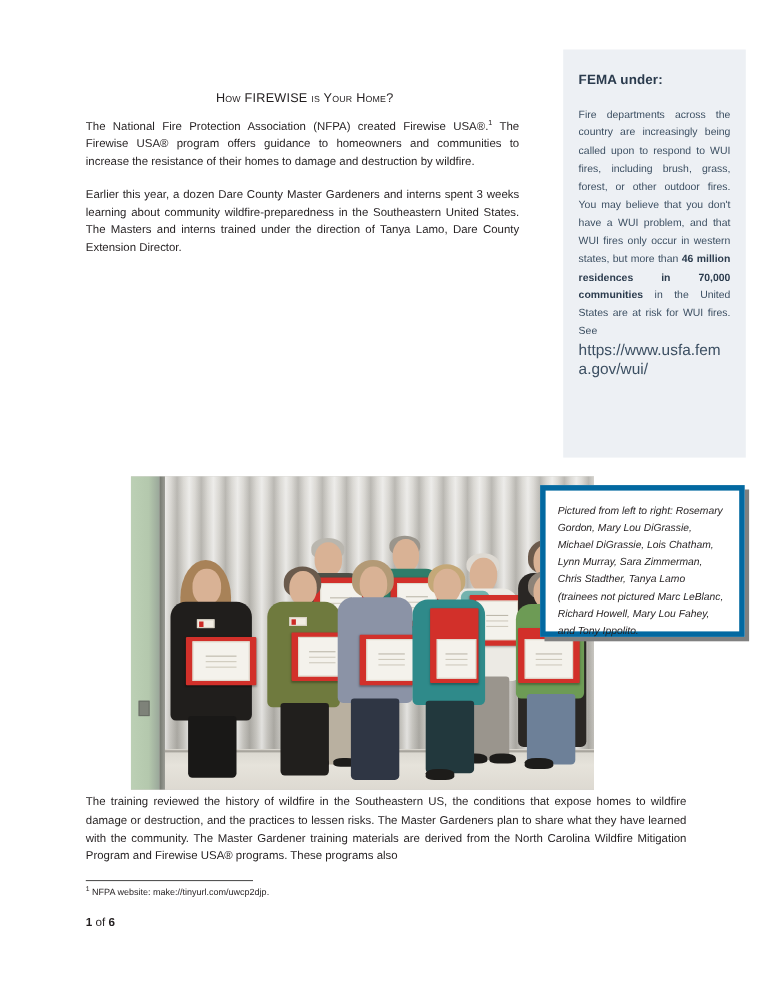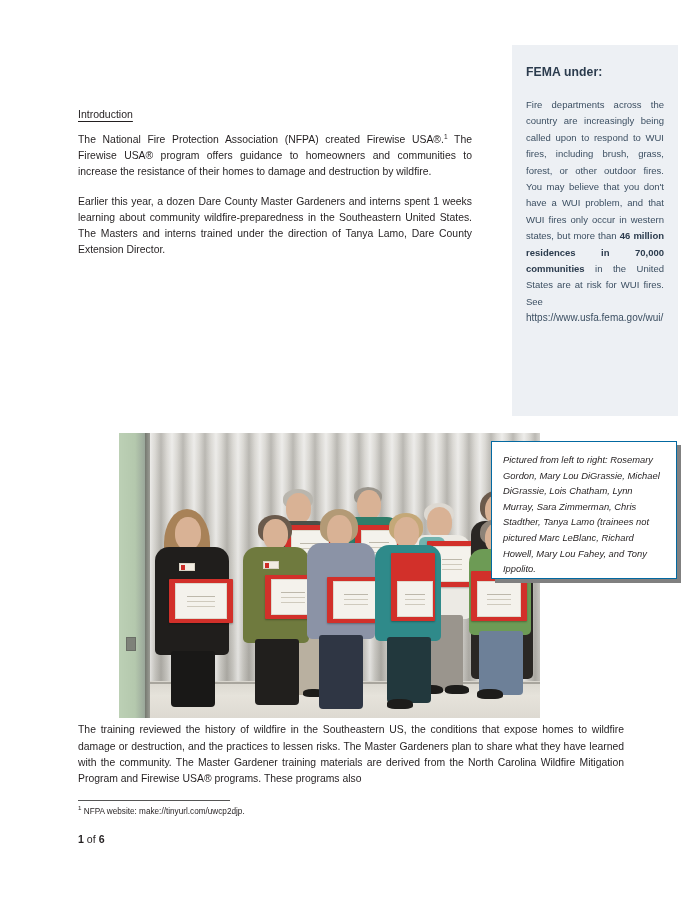--- a/index.html
+++ b/index.html
@@ -103,21 +103,21 @@
     letter-spacing: .1px;
   }
   .fema-text {
     font-size: 9.5px;
     line-height: 16.4px;
     color: #3c4f62;
     text-align: justify;
   }
   .fema-text b { font-weight: bold; color: #2b3b4d; }
   .fema-url {
-    font-size: 10px;
+    font-size: 14px;
     line-height: 16.4px;
     color: #3c4f62;
     word-break: break-all;
     text-align: left;
   }
 
   
   .photo {
     position: absolute;
     left: 79px; top: 417px; width: 421px; height: 285px;
@@ -193,43 +193,43 @@
   
   .caption-shadow {
     position: absolute;
     left: 495px; top: 445px; width: 186px; height: 138px;
     background: #808080;
   }
   .caption-box {
     position: absolute;
     left: 491px; top: 441px; width: 186px; height: 138px;
     background: #ffffff;
-    border: 1px solid #0369a1;
+    border: 5px solid #0369a1;
     padding: 10px 11px;
   }
   .caption-text {
     font-size: 9.4px;
     line-height: 15.6px;
     font-style: italic;
     color: #231f20;
   }
 </style>
 </head>
 <body>
 
 <div class="page">
 
+  <div class="doc-title">How FIREWISE is Your Home?</div>
 
   <div class="body-col">
-    <div class="section-head">Introduction</div>
 
     <p class="para"><span>The National Fire Protection Association (NFPA) created Firewise USA®.</span><sup class="fn">1</sup><span> The Firewise USA® program offers guidance to homeowners and communities to increase the resistance of their homes to damage and destruction by wildfire.</span></p>
 
 
-    <p class="para last">Earlier this year, a dozen Dare County Master Gardeners and interns spent 1 weeks learning about community wildfire-preparedness in the Southeastern United States.  The Masters and interns trained under the direction of Tanya Lamo, Dare County Extension Director.</p>
+    <p class="para last">Earlier this year, a dozen Dare County Master Gardeners and interns spent 3 weeks learning about community wildfire-preparedness in the Southeastern United States.  The Masters and interns trained under the direction of Tanya Lamo, Dare County Extension Director.</p>
   </div>
 
   <aside class="fema-box">
     <div class="fema-title">FEMA under:</div>
     <div class="fema-text"><span>Fire departments across the country are increasingly being called upon to respond to WUI fires, including brush, grass, forest, or other outdoor fires. You may believe that you don't have a WUI problem, and that WUI fires only occur in western states, but more than </span><b>46 million residences in 70,000 communities</b><span> in the United States are at risk for WUI fires.                 See </span></div>
     <div class="fema-url">https://www.usfa.fema.gov/wui/</div>
   </aside>
 
   <figure class="photo">
     <div class="ph-wall-green"></div>

